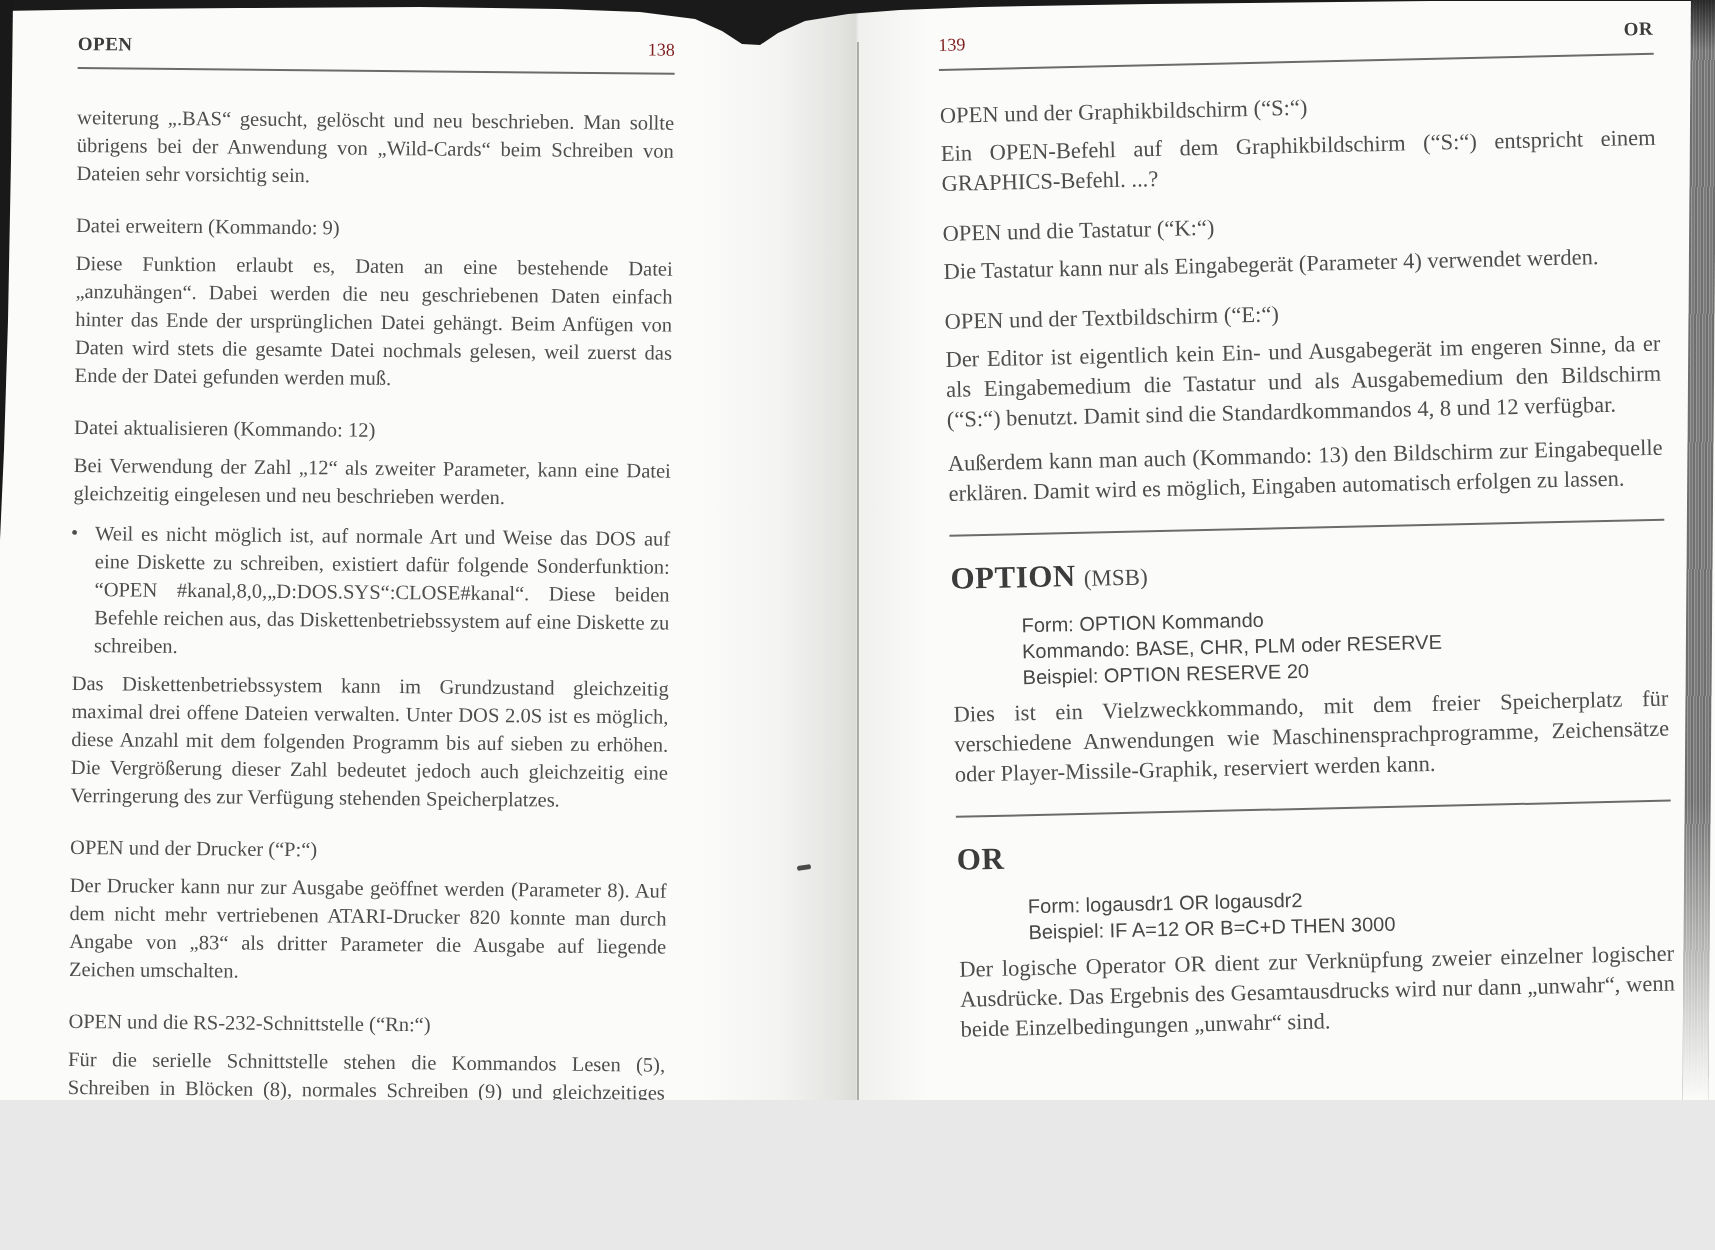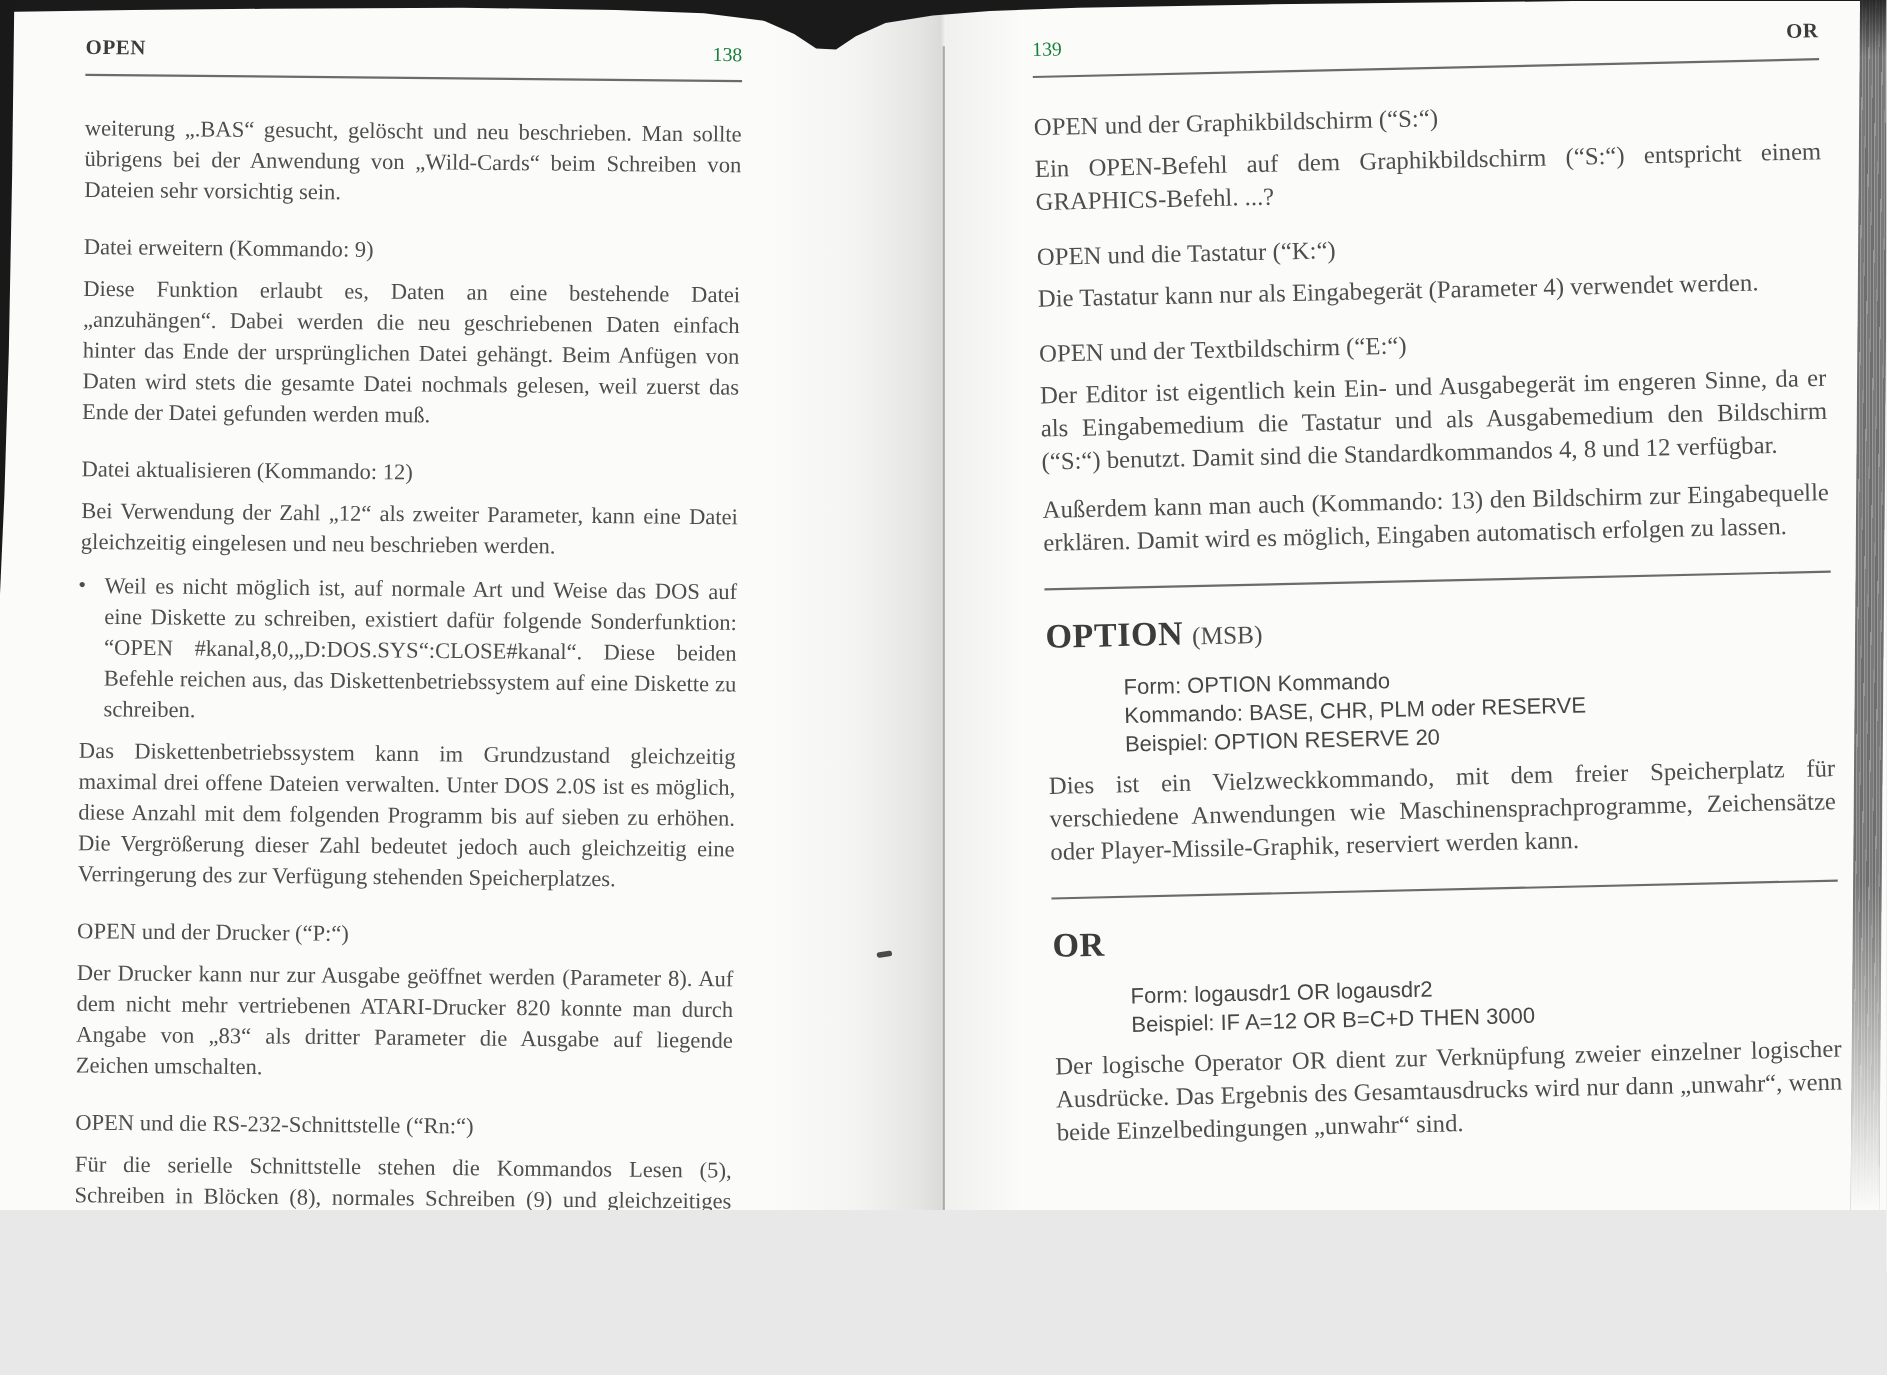--- a/index.html
+++ b/index.html
@@ -43,21 +43,21 @@
   .page{position:absolute; top:30px;}
   #page-left{left:78px; width:597px; transform:rotate(0.55deg); transform-origin:0 0;
     font-size:20.5px; line-height:28px;}
   #page-right{left:938px; width:715px; transform:rotate(-1.3deg); transform-origin:0 0;
     font-size:22.5px; line-height:30px;}
   .running-head{
     display:flex; justify-content:space-between; align-items:flex-end;
     border-bottom:2px solid #6b6b6b; padding-bottom:9px;
   }
   .head-title{font-weight:bold; font-size:19px; letter-spacing:0.5px; color:#3c3c3c;}
-  .head-folio{font-size:18px; color:#15803d;}
+  .head-folio{font-size:18px; color:#7f1d1d;}
   
   .para{margin:12px 0 0 0; text-align:justify; }
   #page-left  .para{margin-top:10px;}
   #page-left  .para:first-of-type{margin-top:34px;}
   #page-right .para{margin-top:8px;}
   #page-right .para+.para{margin-top:14px;}
   .h2{margin-top:24px;}
   #page-right .h2{margin-top:20px;}
   #page-right .h2:first-child{margin-top:30px;}
   .bullet{position:relative; margin-top:12px; padding-left:22px; text-align:justify;}

